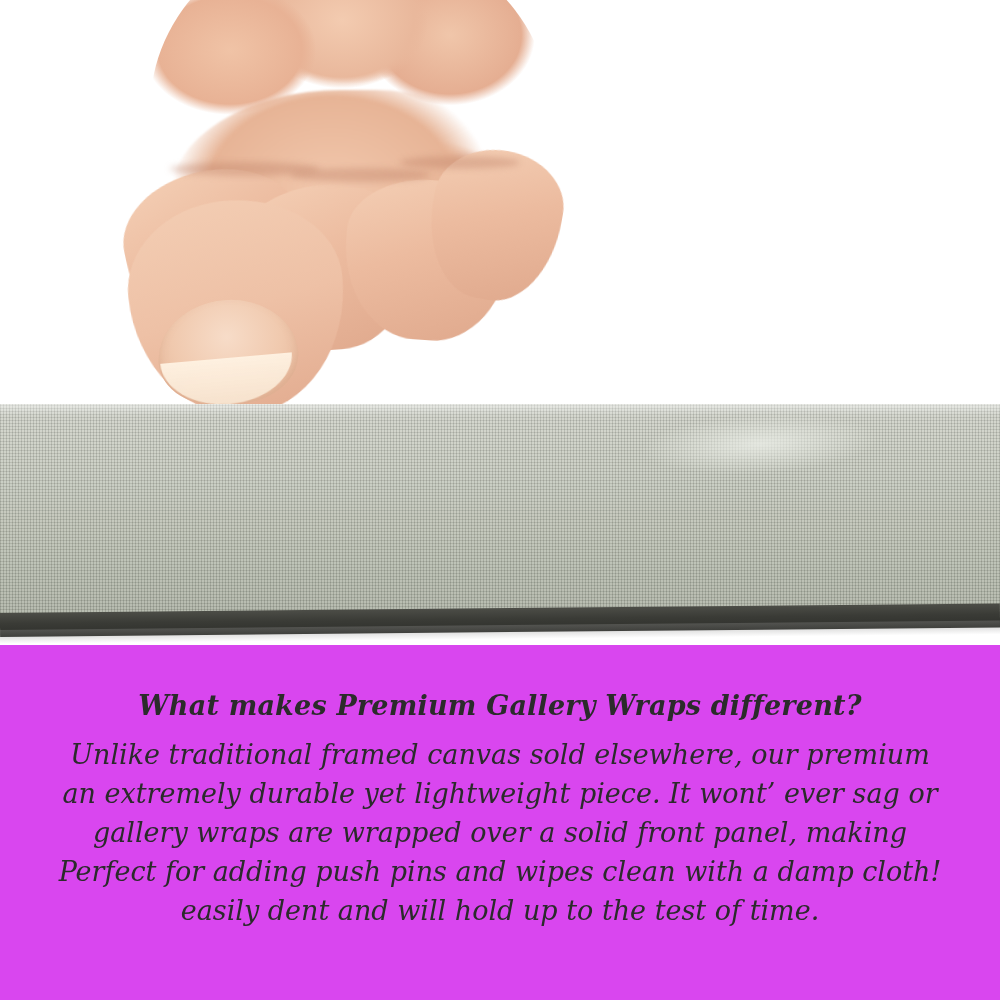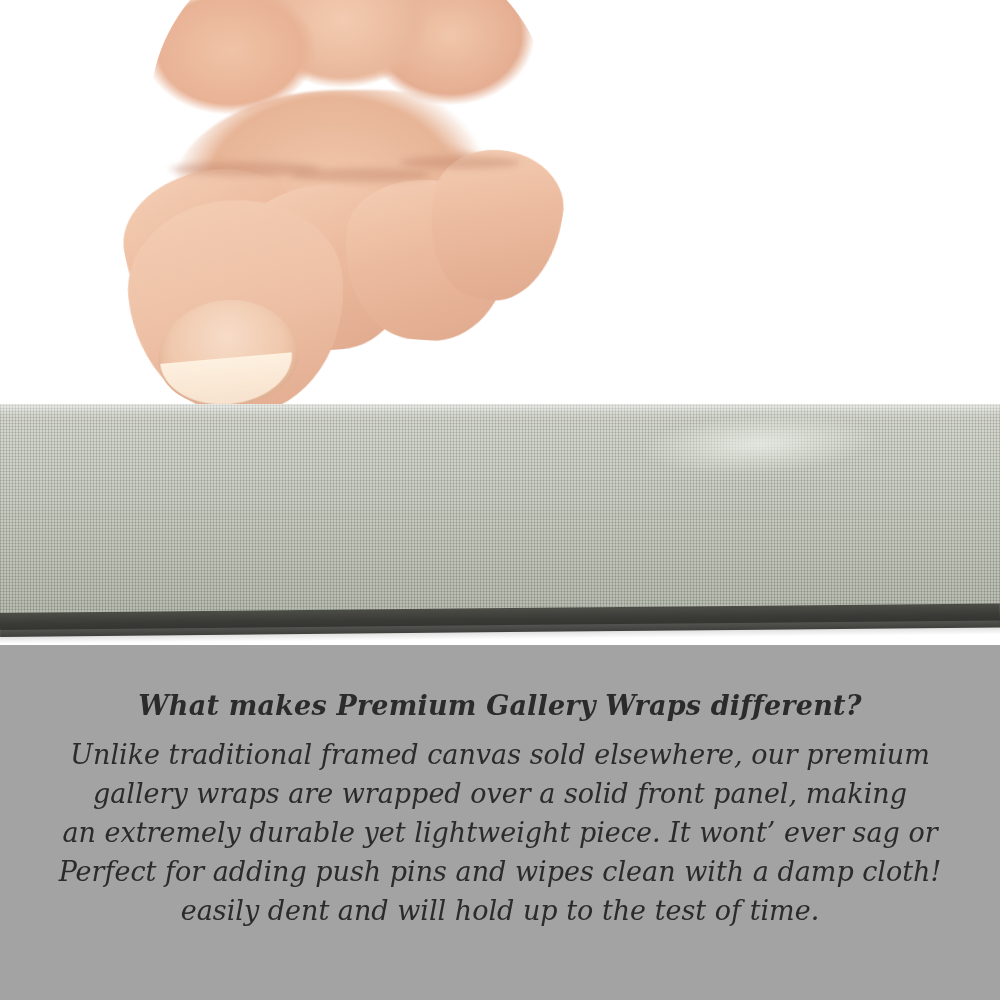--- a/index.html
+++ b/index.html
@@ -4,21 +4,21 @@
 <style>
   html, body {
     margin: 0;
     padding: 0;
     background: #ffffff;
   }
   #page {
     position: relative;
     width: 1000px;
     height: 1000px;
-    background: #a3a3a3;
+    background: #d946ef;
     overflow: hidden;
     font-family: "DejaVu Sans", sans-serif;
   }
 
   
   .photo {
     position: absolute;
     left: 0;
     top: 0;
     width: 1000px;
@@ -229,19 +229,19 @@
 
     <div class="canvas-strip"></div>
     <div class="canvas-light"></div>
     <div class="canvas-edge"></div>
     <div class="canvas-shadow"></div>
   </div>
 
   <div class="caption">
     <div class="caption-heading">What makes Premium Gallery Wraps different?</div>
     <div class="caption-line">Unlike traditional framed canvas sold elsewhere, our premium</div>
+    <div class="caption-line">an extremely durable yet lightweight piece. It wont’ ever sag or</div>
     <div class="caption-line">gallery wraps are wrapped over a solid front panel, making</div>
-    <div class="caption-line">an extremely durable yet lightweight piece. It wont’ ever sag or</div>
     <div class="caption-line">Perfect for adding push pins and wipes clean with a damp cloth!</div>
     <div class="caption-line">easily dent and will hold up to the test of time.</div>
   </div>
 
 </div>
 
 </body></html>

